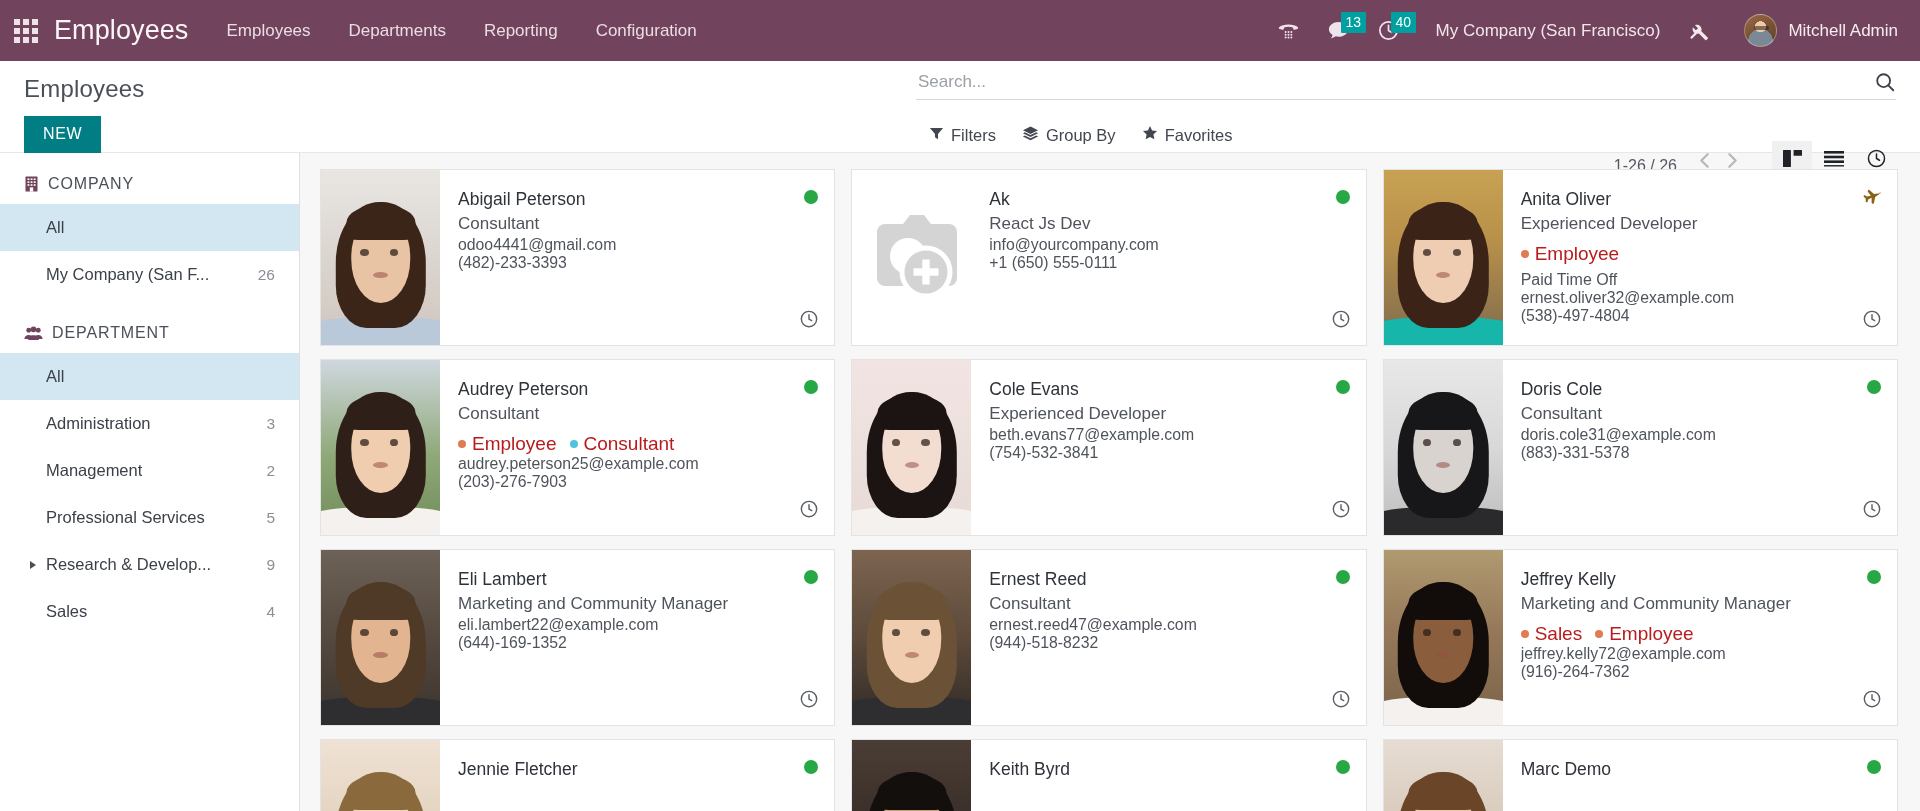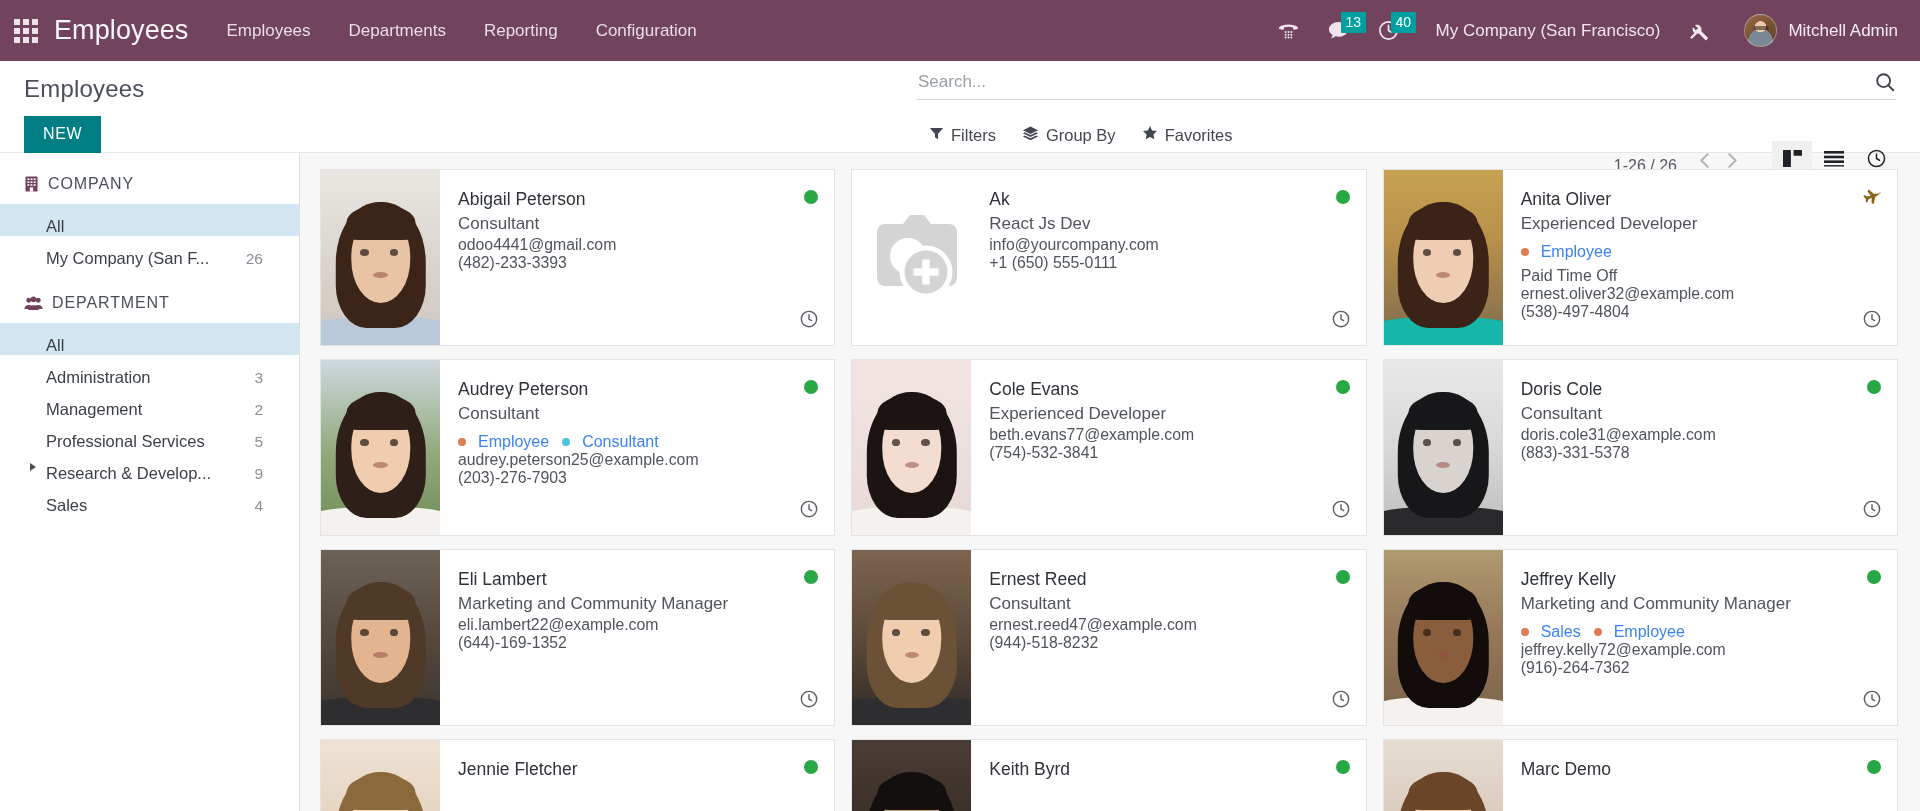--- a/index.html
+++ b/index.html
@@ -198,23 +198,23 @@
   }
   .side-section-title {
     display: flex; align-items: center; gap: 9px;
     padding: 0 0 0 24px;
     font-size: 16px; letter-spacing: .9px;
     color: #4a4f59; text-transform: uppercase;
     margin-bottom: 11px;
   }
   .side-section-title .s-ico { color: #71435c; display: flex; }
   .side-item {
-    display: flex; align-items: flex-end;
-    height: 32px;
-    padding: 0 36px 0 46px;
+    display: flex; align-items: center;
+    height: 47px;
+    padding: 0 24px 0 46px;
     font-size: 16.5px;
     color: #3c4149;
     cursor: pointer;
     position: relative;
   }
   .side-item.active { background: #d3e7f3; }
   .side-item .label { overflow: hidden; white-space: nowrap; text-overflow: ellipsis; }
   .side-item .count { margin-left: auto; color: #8a8f97; font-size: 15.5px; padding-left: 8px; }
   .side-item .caret {
     position: absolute; left: 30px; top: 50%; transform: translateY(-50%);
@@ -262,21 +262,21 @@
     font-size: 17.5px; color: #2e3239; line-height: 1.3;
     padding-right: 40px;
     white-space: nowrap; overflow: hidden; text-overflow: ellipsis;
   }
   .c-job {
     font-size: 17px; color: #4f545c; line-height: 1.35; margin-top: 2px;
     white-space: nowrap; overflow: hidden; text-overflow: ellipsis;
     padding-right: 28px;
   }
   .c-tags { display: flex; align-items: center; gap: 13px; margin-top: 7px; flex-wrap: wrap; }
-  .c-tag { display: flex; align-items: center; gap: 12px; font-size: 16px; color: #3b82f6; }
+  .c-tag { display: flex; align-items: center; gap: 6px; font-size: 19px; color: #b91c1c; }
   .c-tag .dot { width: 8px; height: 8px; border-radius: 50%; flex: none; }
   .c-status-text { font-size: 16px; color: #4f545c; margin-top: 6px; }
   .c-email, .c-phone {
     font-size: 15.8px; color: #4f545c; margin-top: 0;
     white-space: nowrap; overflow: hidden; text-overflow: ellipsis;
     padding-right: 30px;
   }
   .c-status-dot {
     position: absolute; top: 20px; right: 16px;
     width: 14px; height: 14px; border-radius: 50%;

